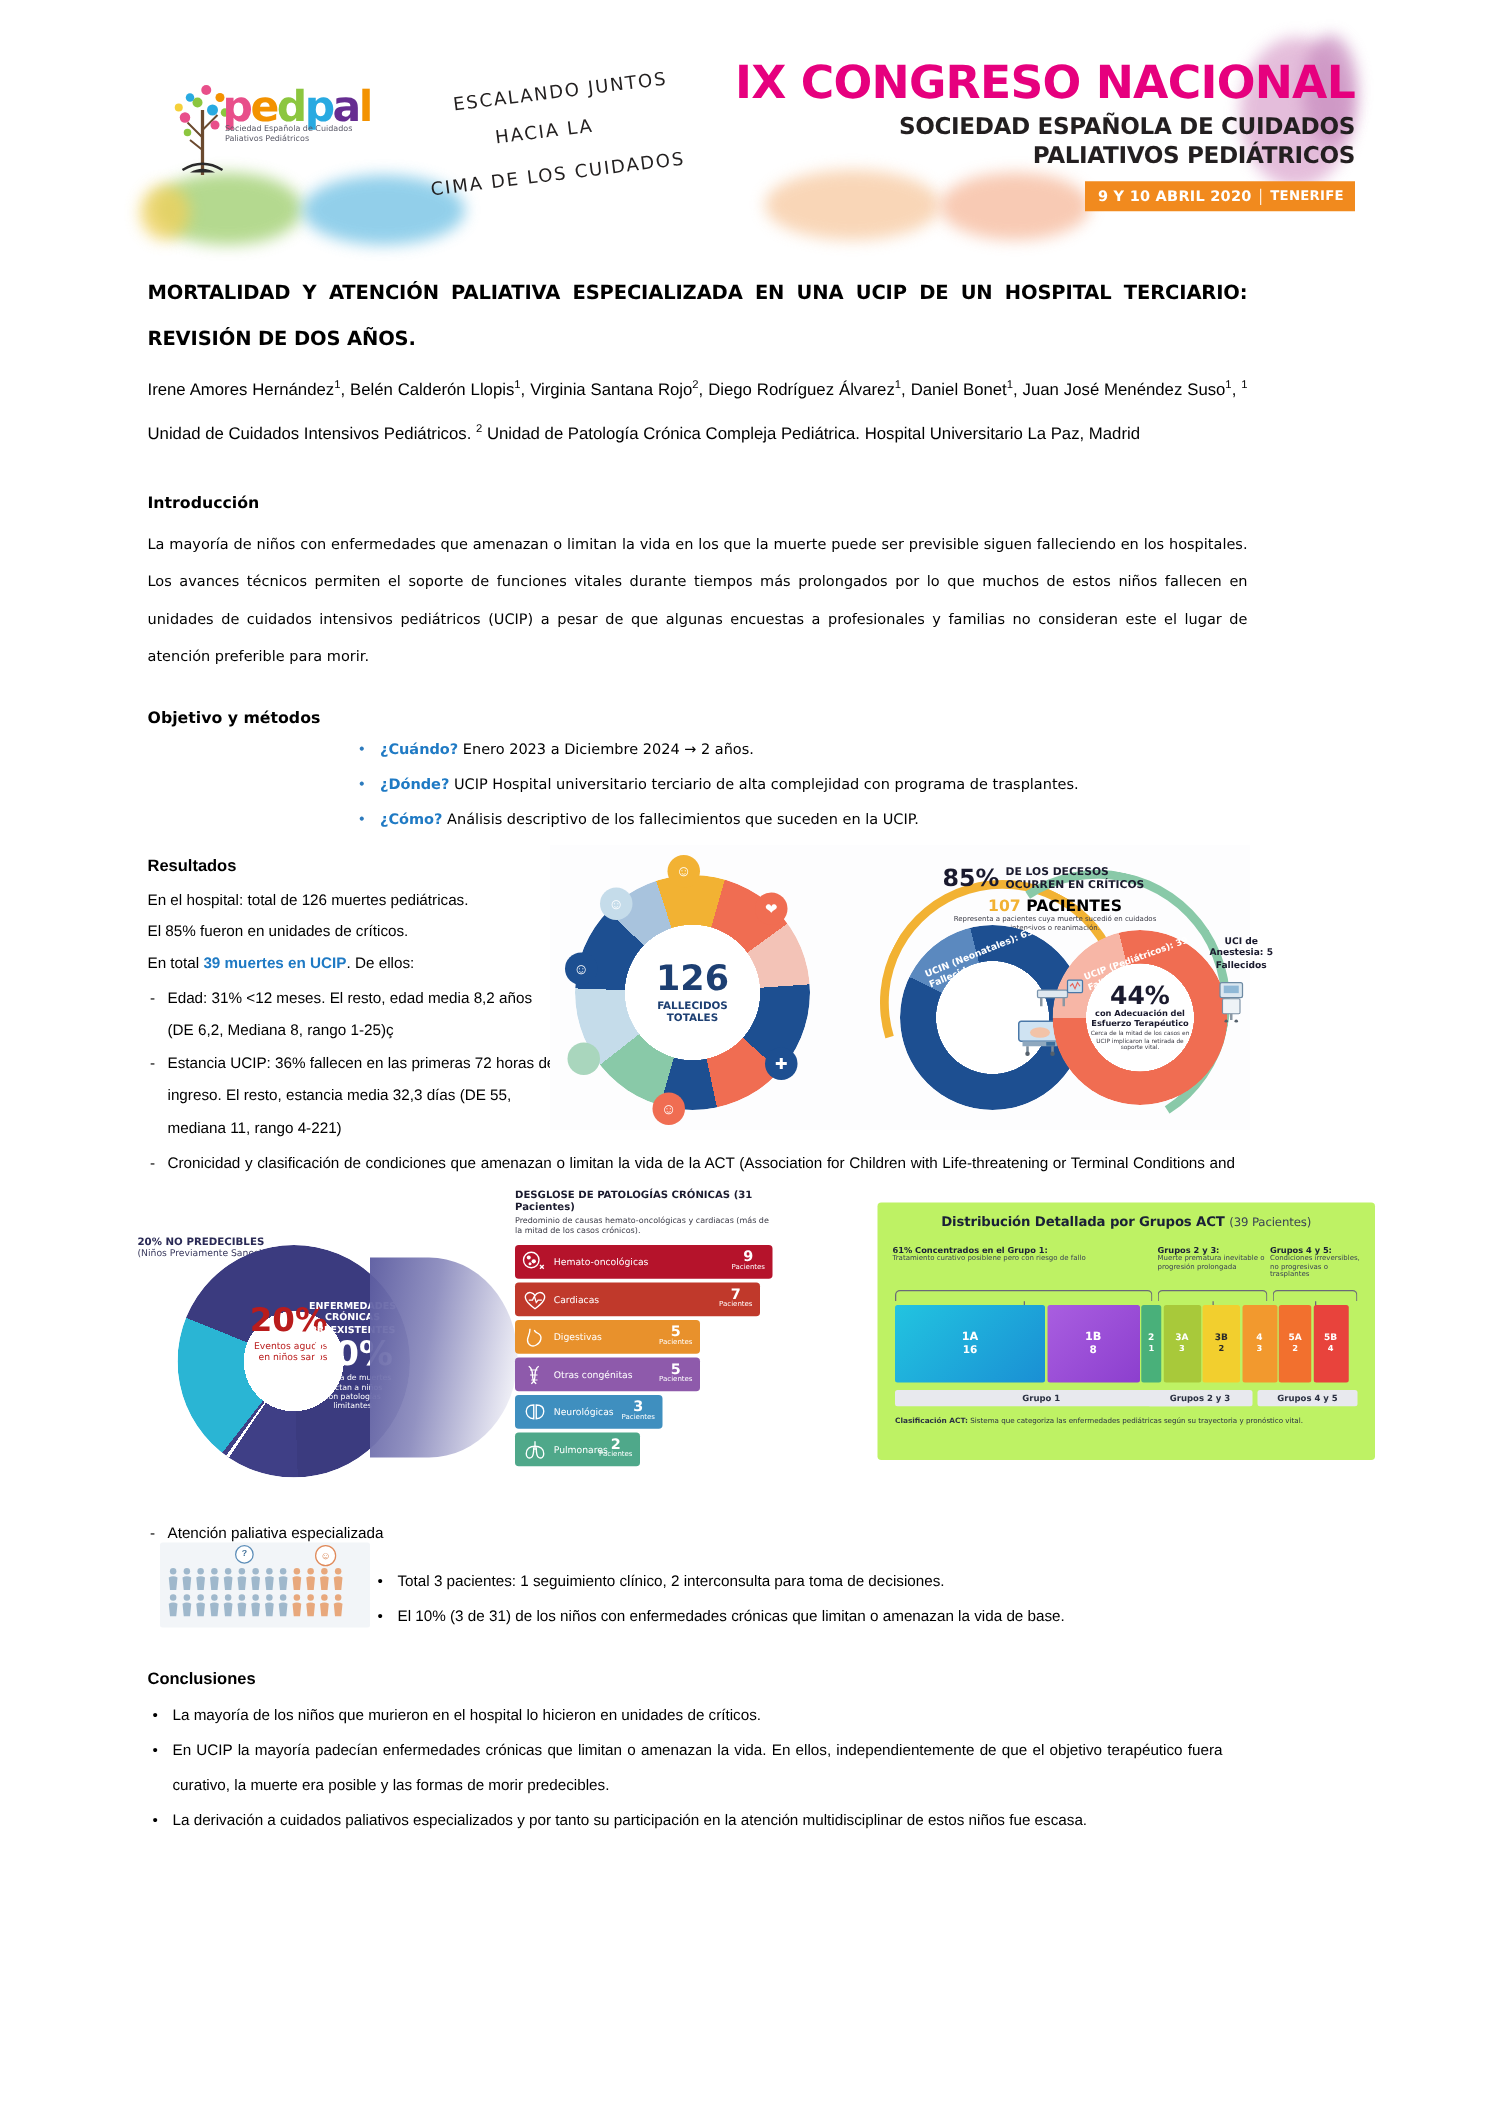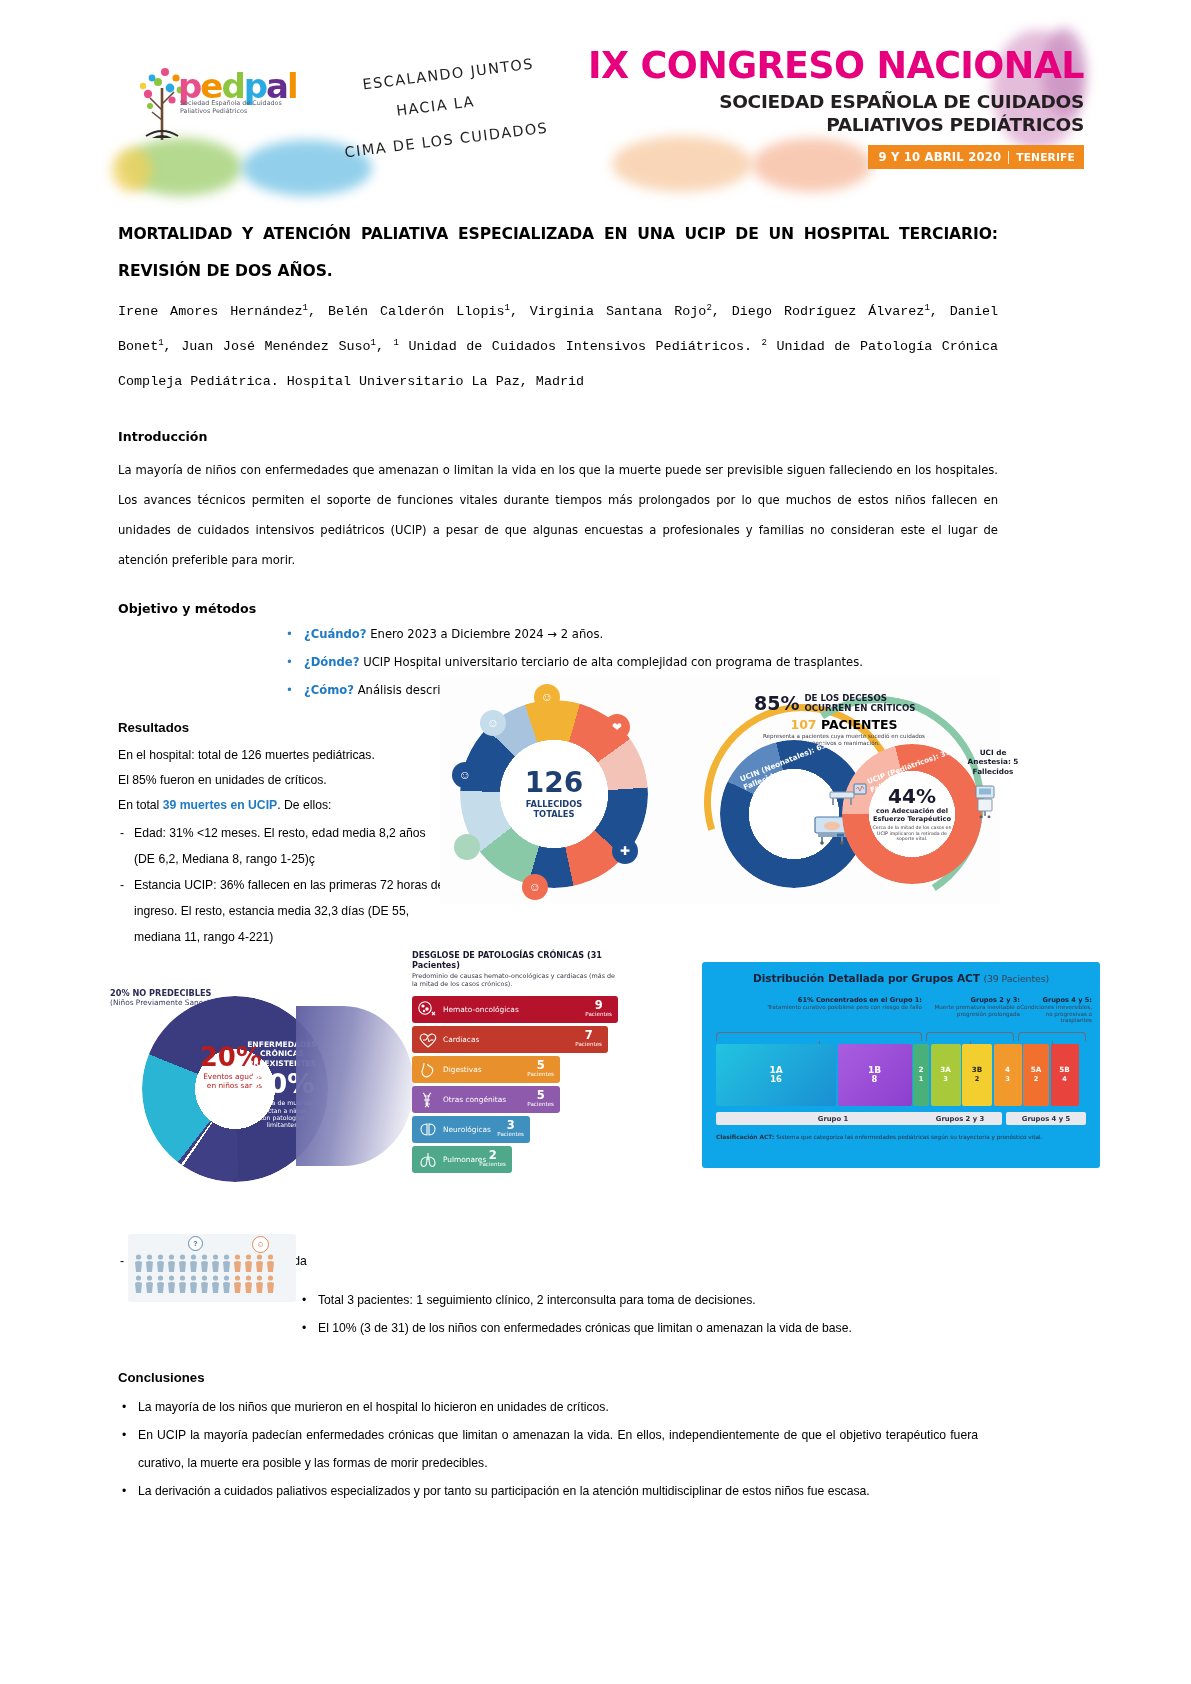--- a/index.html
+++ b/index.html
@@ -43,21 +43,21 @@
   .c-date { background:#f18a1e; color:#fff; font-family:"DejaVu Sans", sans-serif; font-weight:bold;
             font-size:11.6px; padding:5px 9px 5px 10px; letter-spacing:.2px; display:flex; gap:7px; align-items:center; }
   .c-date .divider { width:1px; height:13px; background:#fff; opacity:.85; }
   .c-date .city { font-size:10.6px; }
 
   
   .doc { position:absolute; left:118px; top:216px; width:880px; }
 
   .title { font-family:"DejaVu Sans", sans-serif; font-weight:bold; font-size:15.6px; line-height:37px;
            text-align:justify; color:#000; letter-spacing:-0.1px; }
-  .authors { font-family:Liberation Mono, monospace; font-size:13.4px; line-height:35px; text-align:justify;
+  .authors { font-family:Liberation Sans, sans-serif; font-size:13.4px; line-height:35px; text-align:justify;
              margin-top:4px; }
   sup { font-size:9px; vertical-align:super; line-height:0; }
 
   h2.sect { font-family:"DejaVu Sans", sans-serif; font-weight:bold; font-size:12.6px; margin:0; }
   .p-narrow { font-family:"DejaVu Sans", sans-serif; font-size:11.6px; line-height:30px; text-align:justify; }
   .p-wide { font-family:"Liberation Sans", sans-serif; font-size:12.2px; line-height:25px; }
 
   ul.bullets { list-style:none; margin:0; padding:0; }
   ul.bullets li { font-family:"DejaVu Sans", sans-serif; font-size:11.6px; line-height:28px;
                   padding-left:18px; position:relative; }
@@ -185,27 +185,27 @@
   .pB .bars { margin-top:8px; }
   .pbar { display:flex; align-items:center; color:#fff; border-radius:3px; margin-bottom:3px;
           height:27px; padding:0 5px; position:relative; }
   .pbar .ic { width:22px; height:20px; flex:0 0 22px; display:flex; align-items:center; justify-content:center; }
   .pbar .nm { font-family:"DejaVu Sans", sans-serif; font-size:7.4px; margin-left:4px; }
   .pbar .cnt { position:absolute; right:6px; text-align:center; line-height:9px; }
   .pbar .cnt .n { font-family:"DejaVu Sans", sans-serif; font-weight:bold; font-size:11.5px; display:block; }
   .pbar .cnt .u { font-family:"DejaVu Sans", sans-serif; font-size:5.6px; display:block; }
 
   
-  .pC { position:absolute; left:602px; top:12px; width:398px; height:206px; background:#0ea5e9;
+  .pC { position:absolute; left:602px; top:12px; width:398px; height:206px; background:#bef264;
         border-radius:3px; }
   .pC .title { font-family:"DejaVu Sans", sans-serif; font-weight:bold; font-size:10.6px; color:#1a2036;
                text-align:center; padding-top:10px; line-height:12px; text-align:center; }
   .pC .title .light { font-weight:normal; font-size:9.4px; color:#3a4254; }
   .pC .heads { position:absolute; left:12px; top:34px; width:374px; height:34px; }
-  .pC .hd { position:absolute; text-align:right; }
+  .pC .hd { position:absolute; text-align:left; }
   .pC .hd .b { font-family:"DejaVu Sans", sans-serif; font-weight:bold; font-size:6.6px; color:#1a2036; }
   .pC .hd .s { font-family:"DejaVu Sans", sans-serif; font-size:5.6px; line-height:6.6px; color:#3a4254; }
   .pC .braces { position:absolute; left:14px; top:70px; width:370px; height:12px; }
   .brace { position:absolute; height:9px; border:1px solid #6a6a78; border-bottom:none; border-radius:4px 4px 0 0; }
   .brace .tick { position:absolute; left:50%; top:8px; width:1px; height:4px; background:#6a6a78; }
   .pC .stack { position:absolute; left:14px; top:82px; height:62px; display:flex; gap:1.5px; }
   .seg { display:flex; flex-direction:column; align-items:center; justify-content:center;
          color:#fff; border-radius:2px; font-family:"DejaVu Sans", sans-serif; }
   .seg .g { font-weight:bold; font-size:9px; line-height:10px; }
   .seg .v { font-weight:bold; font-size:8.4px; line-height:9.4px; }

